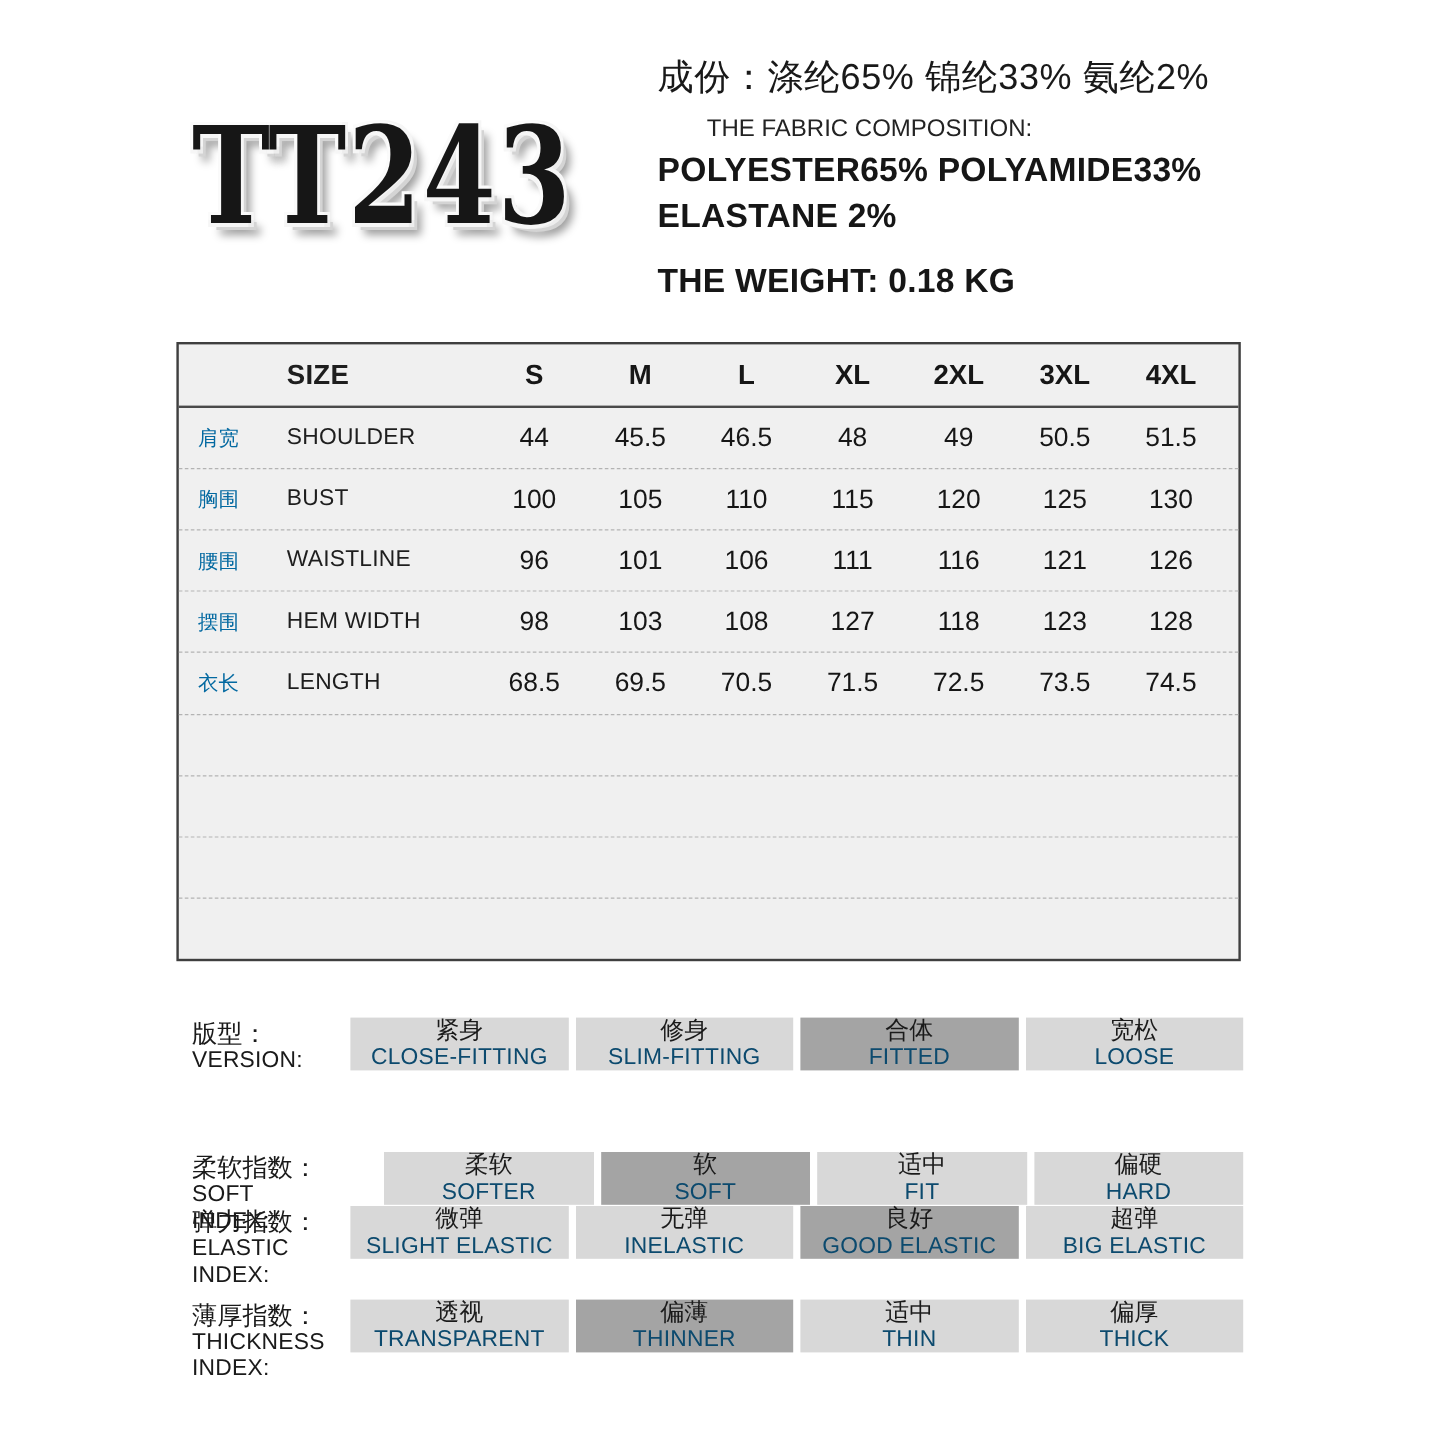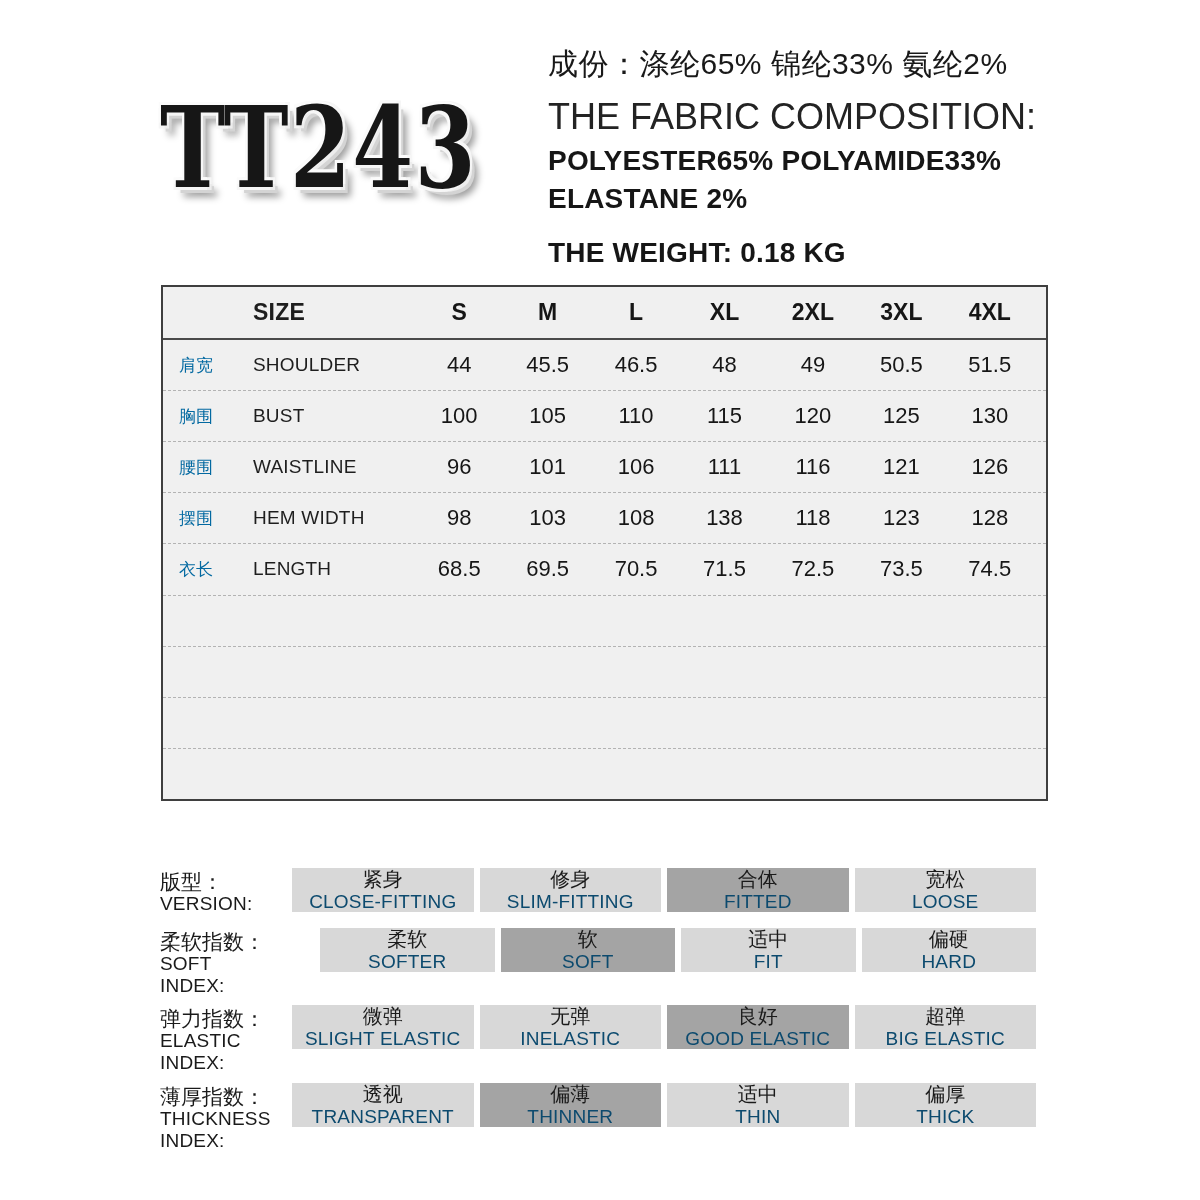--- a/index.html
+++ b/index.html
@@ -30,28 +30,28 @@
       -3px  3px 0 #f6f6f6,
        3px  3px 0 #ededed,
        6px  6px 0 #d4d4d4,
       10px 10px 8px #9f9f9f;
     white-space: nowrap;
   }
 
   
   .info { position: absolute; left: 548px; top: 44px; width: 580px; }
   .info .cn   { font-size: 30px; font-weight: 500; letter-spacing: 0.5px; margin-bottom: 11px; color: #191919; }
-  .info .lbl  { font-size: 36px; font-weight: 400; color: #232323; margin-bottom: 7px; }
+  .info .lbl  { font-size: 20px; font-weight: 400; color: #232323; margin-bottom: 7px; margin-left: 41px; }
   .info .bold { font-size: 28px; font-weight: 700; color: #161616; margin-bottom: 6px; letter-spacing: 0.2px; }
   .info .weight { font-size: 28px; font-weight: 700; color: #161616; margin-top: 22px; letter-spacing: 0.2px; }
 
   
   .size-table {
     position: absolute;
-    left: 161px; top: 285px;
+    left: 147px; top: 285px;
     width: 887px; height: 516px;
     background: #f0f0f0;
     border: 2px solid #3f3f3f;
     display: flex;
     flex-direction: column;
   }
   .t-row {
     display: grid;
     grid-template-columns: 74px 162px repeat(7, 1fr);
     align-items: center;
@@ -159,21 +159,21 @@
     <div class="cell-val">121</div>
     <div class="cell-val">126</div>
   </div>
 
   <div class="t-row t-data">
     <div class="cell-cn">摆围</div>
     <div class="cell-en">HEM WIDTH</div>
     <div class="cell-val">98</div>
     <div class="cell-val">103</div>
     <div class="cell-val">108</div>
-    <div class="cell-val">138</div>
+    <div class="cell-val">127</div>
     <div class="cell-val">118</div>
     <div class="cell-val">123</div>
     <div class="cell-val">128</div>
   </div>
 
   <div class="t-row t-data">
     <div class="cell-cn">衣长</div>
     <div class="cell-en">LENGTH</div>
     <div class="cell-val">68.5</div>
     <div class="cell-val">69.5</div>
@@ -183,21 +183,21 @@
     <div class="cell-val">73.5</div>
     <div class="cell-val">74.5</div>
   </div>
 
   <div class="t-row t-data"></div>
   <div class="t-row t-data"></div>
   <div class="t-row t-data"></div>
   <div class="t-row t-data"></div>
 </div>
 
-<div class="attr-row" style="top:868px;">
+<div class="attr-row" style="top:848px;">
   <div class="attr-label">
     <div class="l-cn">版型：</div>
     <div class="l-en">VERSION:</div>
   </div>
   <div class="attr-options">
     <div class="opt">
       <div class="o-cn">紧身</div>
       <div class="o-en">CLOSE-FITTING</div>
     </div>
     <div class="opt">
@@ -208,21 +208,21 @@
       <div class="o-cn">合体</div>
       <div class="o-en">FITTED</div>
     </div>
     <div class="opt">
       <div class="o-cn">宽松</div>
       <div class="o-en">LOOSE</div>
     </div>
   </div>
 </div>
 
-<div class="attr-row" style="top:928px;gap:28px;">
+<div class="attr-row" style="top:960px;gap:28px;">
   <div class="attr-label">
     <div class="l-cn">柔软指数：</div>
     <div class="l-en">SOFT
 INDEX:</div>
   </div>
   <div class="attr-options">
     <div class="opt">
       <div class="o-cn">柔软</div>
       <div class="o-en">SOFTER</div>
     </div>

